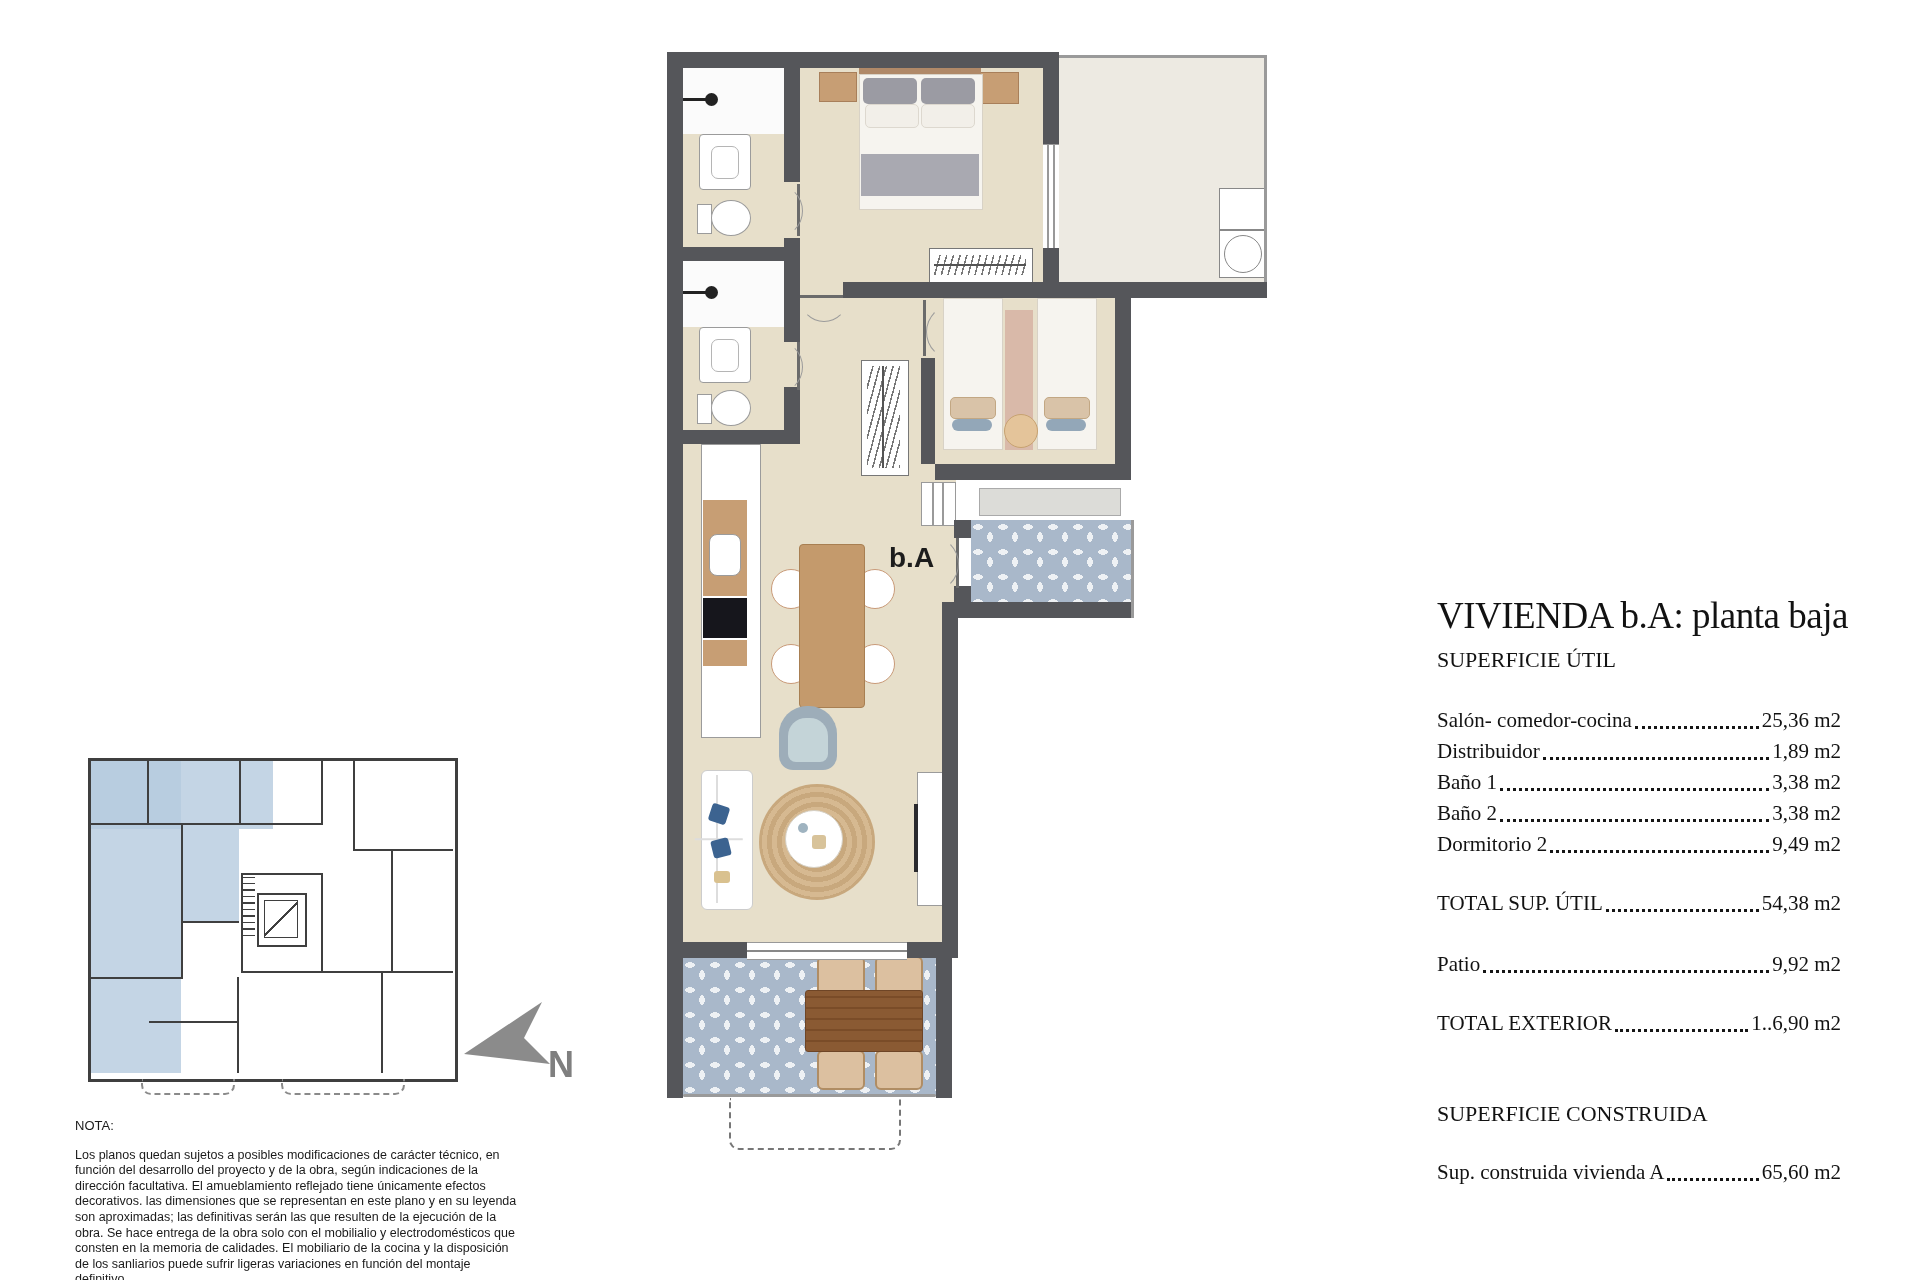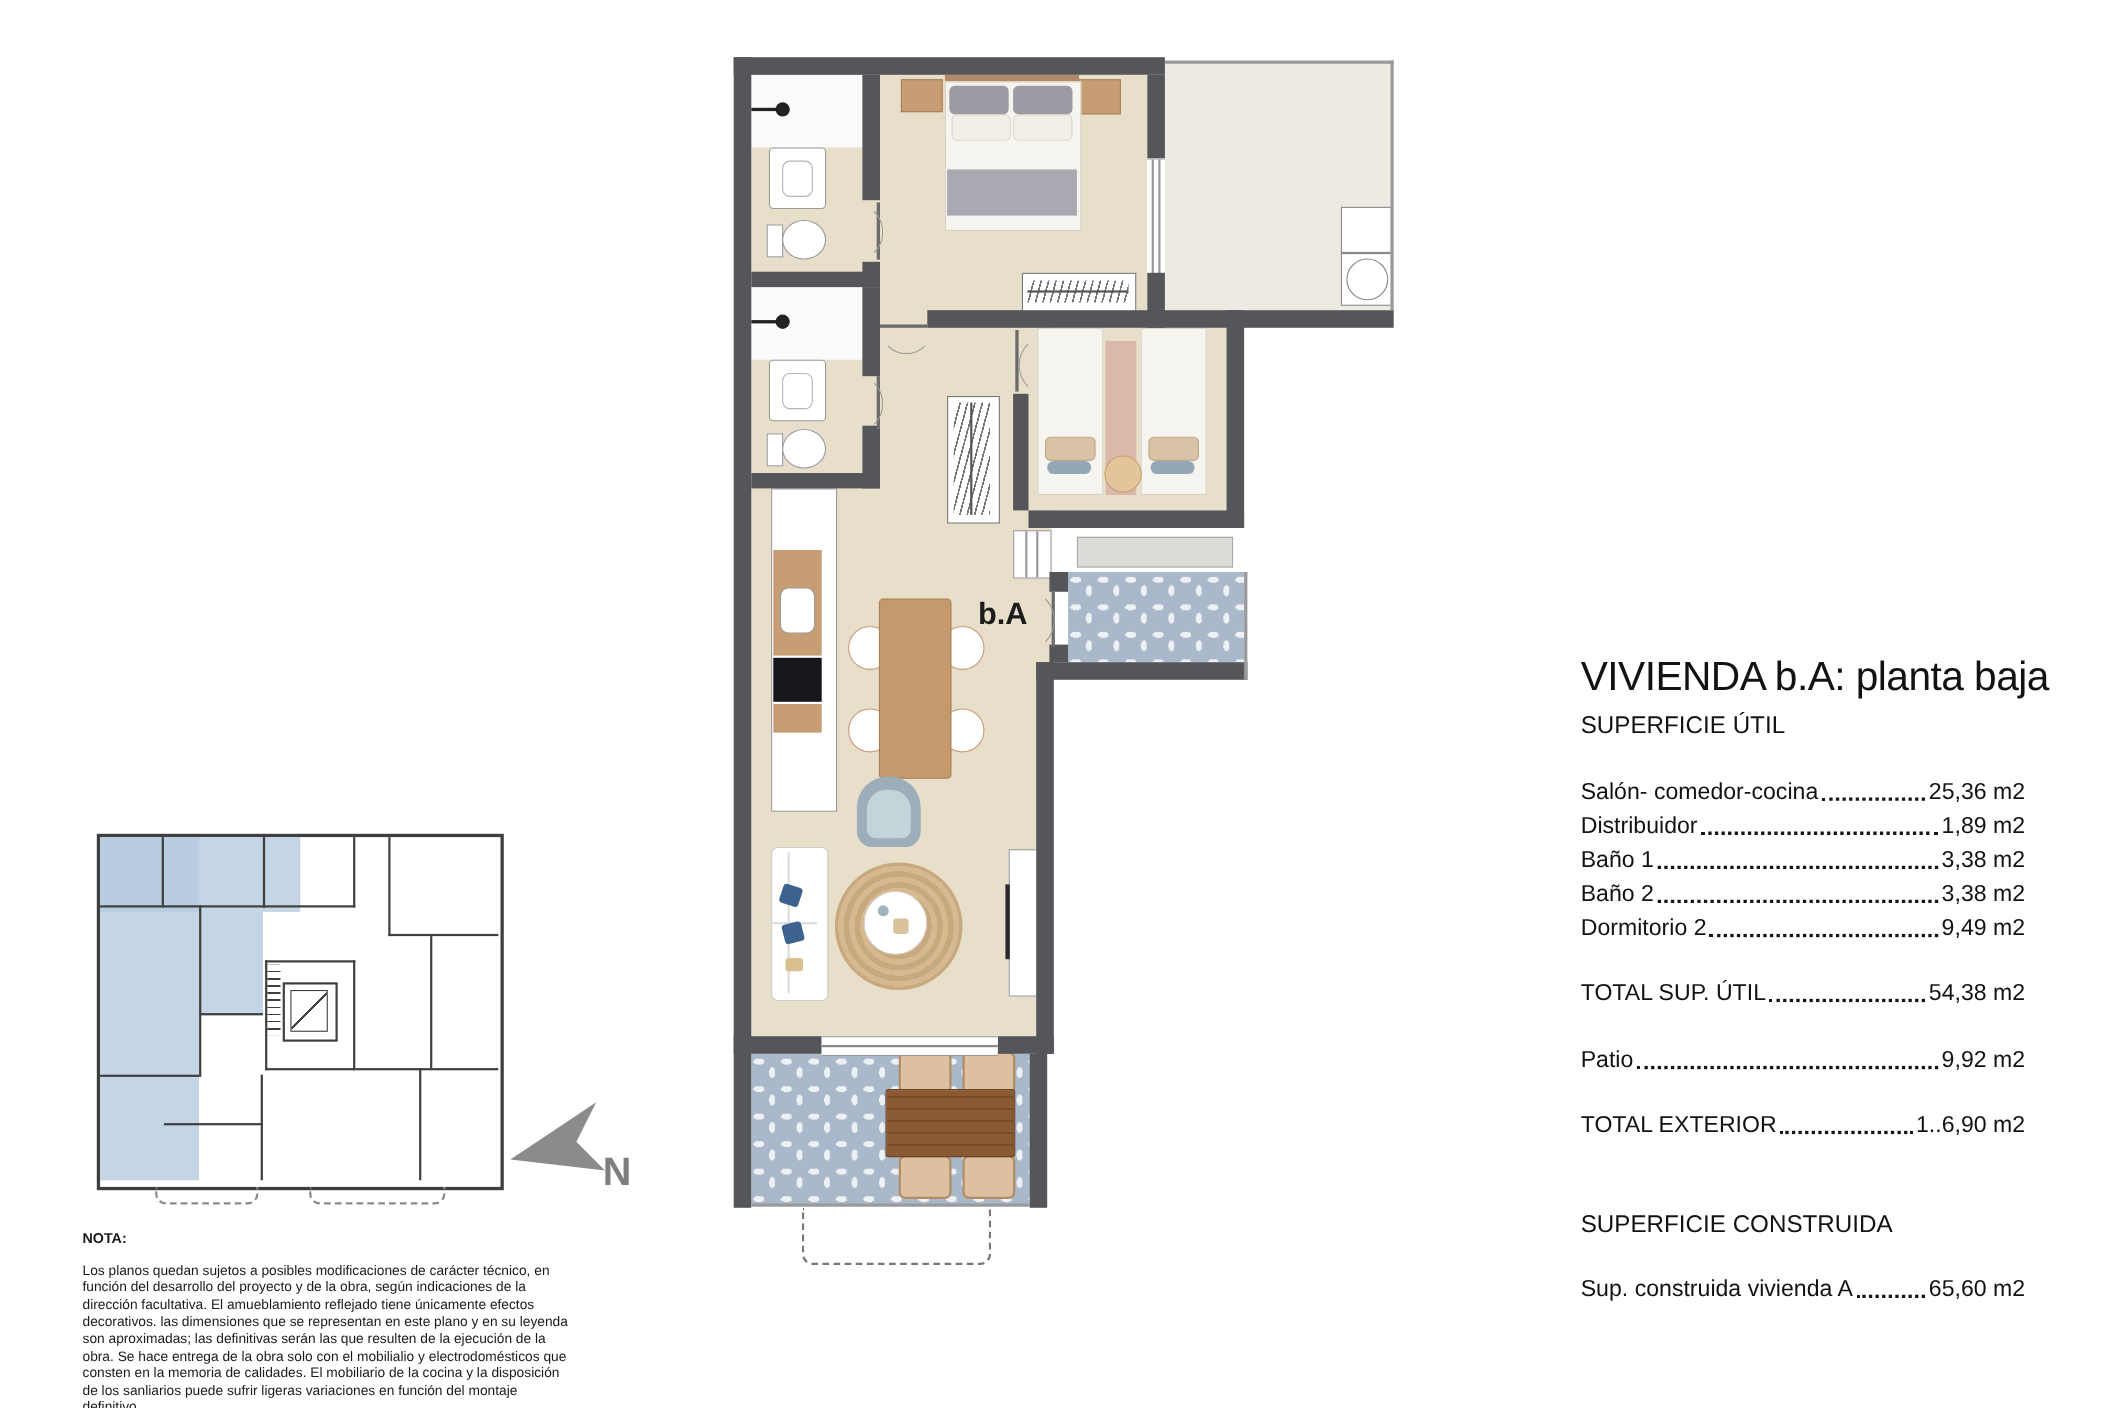--- a/index.html
+++ b/index.html
@@ -32,29 +32,29 @@
   .blanket{position:absolute;background:#a9a9b1;}
   .chair{position:absolute;background:#fff;border:1.5px solid #c99a78;border-radius:50%;}
   .wicker{position:absolute;background:#dcc0a0;border:2px solid #b08d64;border-radius:6px;}
   .unit-label{position:absolute;font-weight:bold;font-size:28px;color:#1c1c1c;}
   
   #keyplan{left:88px;top:758px;width:364px;height:318px;border:3px solid #3f3f3f;background:#fff;}
   .kwall{position:absolute;background:#3f3f3f;}
   .khl{position:absolute;background:#b5cbdf;opacity:.8;}
   .kdash{position:absolute;border:2px dashed #8a8a8a;border-top:none;border-radius:0 0 10px 10px;}
   
-  #areas{left:1437px;top:594px;width:404px;}
+  #areas{left:1437px;top:594px;width:404px;font-family:Liberation Serif, serif;}
   #areas .title{font-size:37px;letter-spacing:-0.5px;margin-bottom:10px;white-space:nowrap;}
   #areas .subhead{font-size:22px;margin-bottom:32px;}
   .row{display:flex;align-items:flex-end;font-size:21px;line-height:31px;white-space:nowrap;}
   .leader{flex:1;border-bottom:3px dotted #161616;margin:0 3px 7px 3px;min-width:20px;}
   .gap28{height:28px;} .gap30{height:30px;} .gap62{height:62px;}
   
   #note{left:75px;top:1118px;width:442px;font-size:12.5px;line-height:15.6px;color:#1a1a1a;}
-  #note .nh{font-weight:bold;font-size:13px;margin-bottom:14px;}
+  #note .nh{font-weight:normal;font-size:13px;margin-bottom:14px;}
   
   #compass{left:462px;top:992px;width:130px;height:100px;}
 </style>
 </head>
 <body>
 
 <div id="plan" class="abs">
 
   <div class="floor" style="left:16px;top:16px;width:264px;height:884px;"></div>
   <div class="floor" style="left:275px;top:240px;width:14px;height:320px;"></div>

